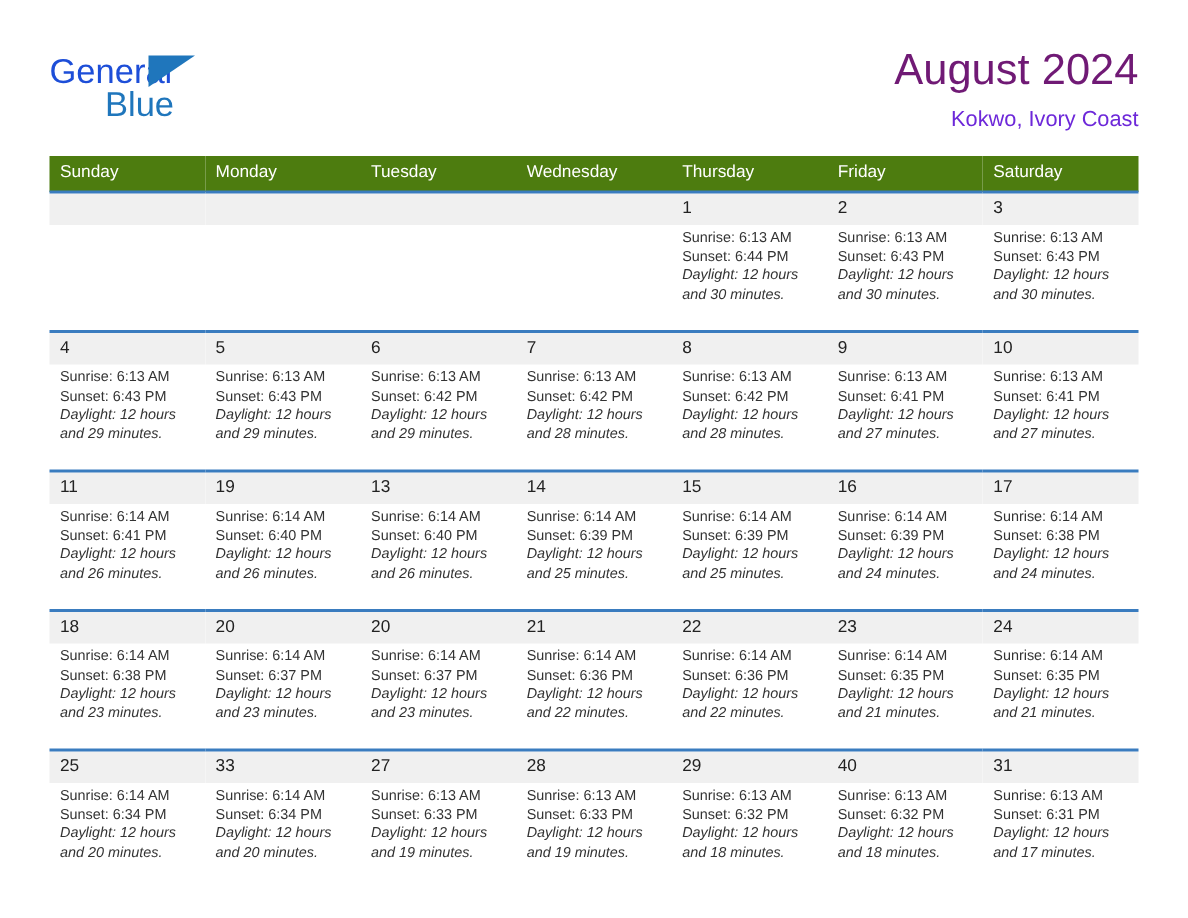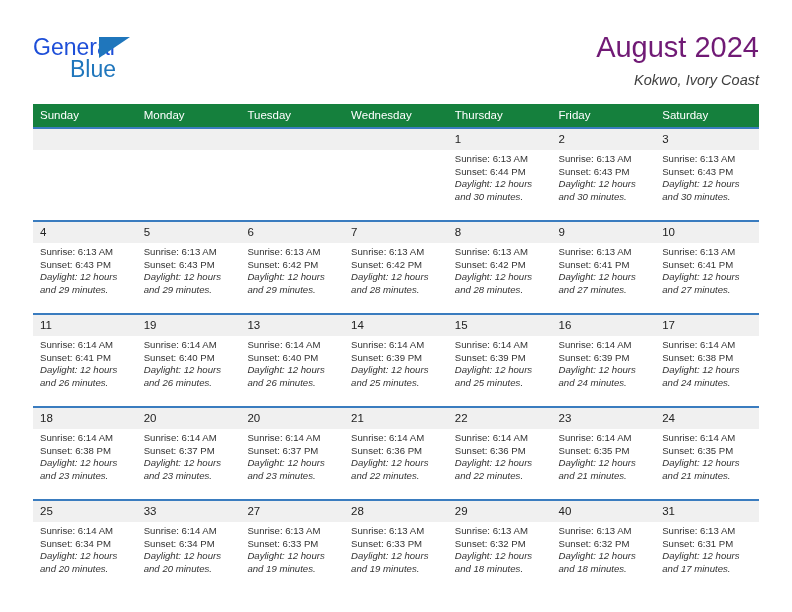--- a/index.html
+++ b/index.html
@@ -72,38 +72,37 @@
   }
   .cal-title {
     font-size: 29px;
     color: #701a75;
     line-height: 34px;
     font-weight: normal;
     white-space: nowrap;
   }
   .cal-subtitle {
     font-size: 14.5px;
-    color: #404040;
+    color: #6d28d9;
     line-height: 20px;
     margin-top: 6px;
     white-space: nowrap;
-    font-style: italic;
   }
 
   
   .calendar {
     position: absolute;
     left: 33px;
     top: 104px;
     width: 726px;
     border-collapse: collapse;
     table-layout: fixed;
   }
   .calendar th {
-    background: #15803d;
+    background: #4d7c0f;
     color: #ffffff;
     font-size: 11.5px;
     font-weight: normal;
     text-align: left;
     padding: 5px 0 5px 7px;
     height: 12px;
     line-height: 13px;
     border: none;
   }
   .calendar td {

